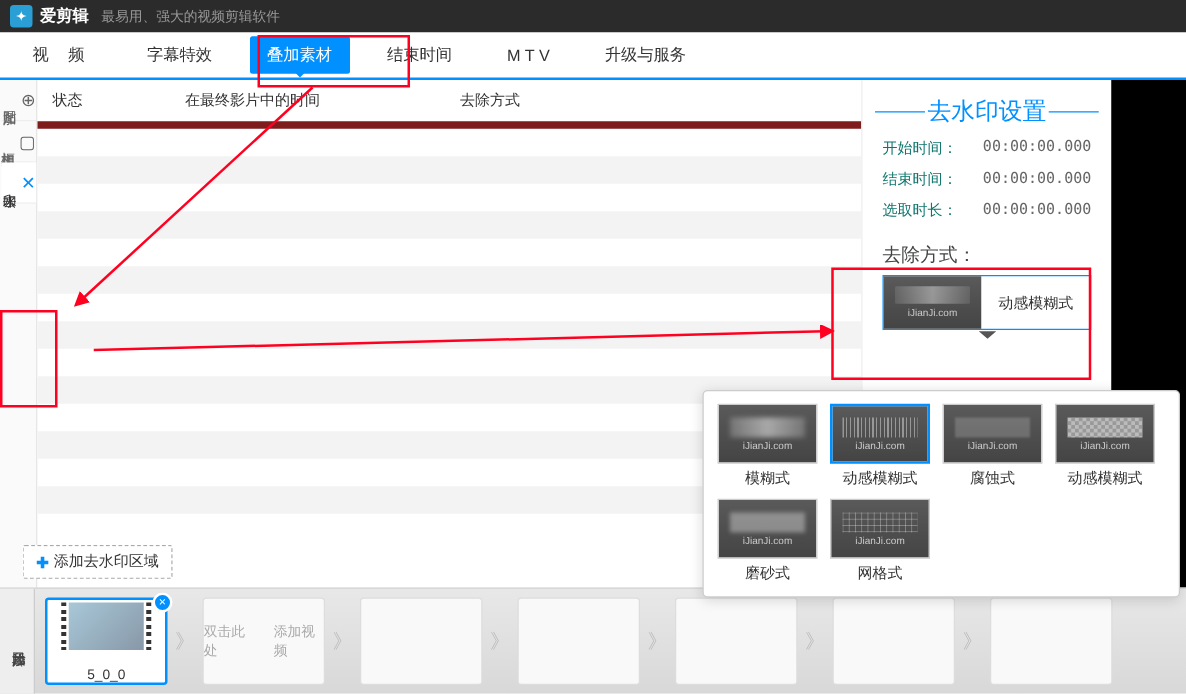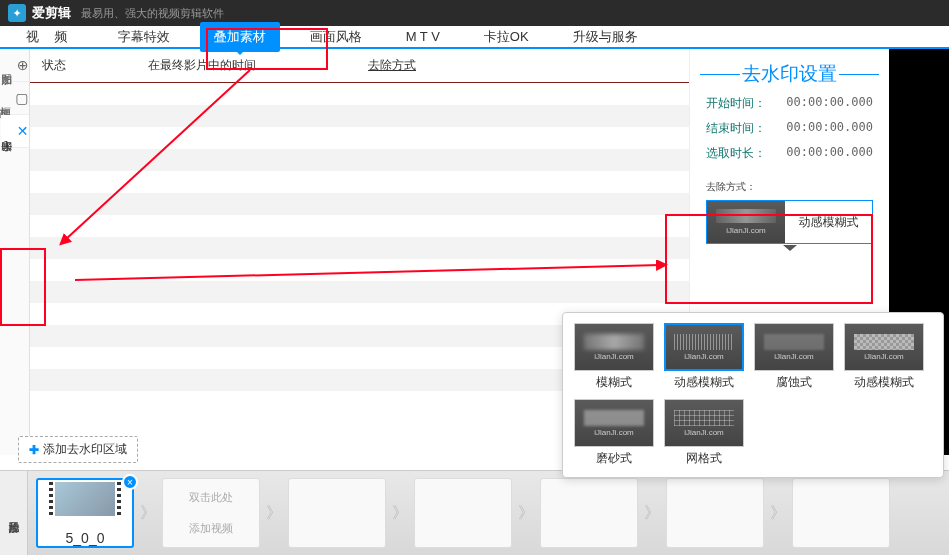--- a/index.html
+++ b/index.html
@@ -3,75 +3,75 @@
   <meta charset="utf-8">
   <style>
     * { margin: 0; padding: 0; box-sizing: border-box; }
     body { font-family: "Microsoft YaHei", sans-serif; font-size: 12px; background: #fff; width: 949px; height: 555px; overflow: hidden; position: relative; }
     
     .titlebar { background: #2b2b2b; color: #fff; display: flex; align-items: center; padding: 4px 8px; height: 26px; }
     .titlebar-logo { width: 18px; height: 18px; background: #2a9fd6; border-radius: 3px; display: inline-flex; align-items: center; justify-content: center; margin-right: 6px; font-size: 11px; }
     .titlebar-title { font-weight: bold; margin-right: 10px; font-size: 13px; }
     .titlebar-subtitle { color: #999; font-size: 11px; }
     
-    .main-tabs { display: flex; background: #fff; border-bottom: 2px solid #0090ff; height: 23px; align-items: center; padding-left: 12px; gap: 16px; }
+    .main-tabs { display: flex; background: #fff; border-bottom: 2px solid #0090ff; height: 38px; align-items: center; padding-left: 12px; gap: 16px; }
     .main-tab { padding: 6px 14px; color: #333; cursor: pointer; letter-spacing: 6px; font-size: 13px; }
     .main-tab.active { background: #0090ff; color: #fff; border-radius: 2px; position: relative; }
     .main-tab.active::after { content: ''; position: absolute; bottom: -8px; left: 50%; transform: translateX(-50%); border: 5px solid transparent; border-top-color: #0090ff; }
     
     .content { display: flex; height: calc(100% - 26px - 38px - 85px); }
     
     .side-tabs { width: 30px; background: #fafafa; border-right: 1px solid #e0e0e0; display: flex; flex-direction: column; align-items: center; }
     .side-tab { width: 28px; padding: 8px 0; text-align: center; writing-mode: vertical-rl; font-size: 11px; color: #666; cursor: pointer; border-bottom: 1px solid #eee; display: flex; flex-direction: column; align-items: center; gap: 3px; }
     .side-tab-icon { writing-mode: horizontal-tb; font-size: 14px; }
     .side-tab.active { color: #333; background: #fff; }
     
     .table-area { flex: 1; background: #fff; }
-    .table-header { display: flex; padding: 8px 12px; border-bottom: 1px solid #7f1d1d; font-size: 12px; color: #333; }
+    .table-header { display: flex; padding: 8px 12px; border-bottom: 6px solid #7f1d1d; font-size: 12px; color: #333; }
     .th-state { width: 60px; }
     .th-time { width: 200px; text-align: center; }
-    .th-remove { width: 120px; text-align: center; margin-left: 30px; text-decoration: underline; }
+    .th-remove { width: 120px; text-align: center; margin-left: 30px; }
     .table-rows { height: 350px; }
     .table-row { height: 22px; }
     .table-row:nth-child(even) { background: #f3f3f3; }
     
     .right-panel { width: 200px; border-left: 1px solid #eee; padding: 8px 10px; }
     .panel-title { text-align: center; color: #0090ff; font-size: 19px; padding: 4px; position: relative; }
     .panel-title::before, .panel-title::after { content: ''; position: absolute; top: 50%; width: 40px; height: 1px; background: #0090ff; }
     .panel-title::before { left: 0; }
     .panel-title::after { right: 0; }
     .field-row { display: flex; justify-content: space-between; padding: 4px 6px; font-size: 12px; }
     .field-label { color: #0f766e; }
     .field-value { color: #666; font-family: monospace; }
     .modify-btn { display: block; margin: 8px auto; padding: 4px 18px; border: 1px solid #ccc; background: #f9f9f9; border-radius: 2px; cursor: pointer; font-size: 12px; }
     .remove-section { margin-top: 14px; padding: 0 6px; }
-    .remove-label { color: #444; font-size: 10px; margin-bottom: 6px; }
+    .remove-label { color: #444; font-size: 15px; margin-bottom: 6px; }
     .effect-preview { display: flex; border: 1px solid #0090ff; height: 44px; align-items: center; }
     .effect-thumb { width: 78px; height: 42px; background: linear-gradient(#5a5a5a,#444); display: flex; flex-direction: column; align-items: center; justify-content: center; color: #ccc; font-size: 8px; }
     .effect-thumb-blur { width: 60px; height: 14px; background: linear-gradient(90deg, rgba(255,255,255,0.1), rgba(255,255,255,0.4), rgba(255,255,255,0.1)); margin-bottom: 3px; border-radius: 1px; filter: blur(0.5px); }
     .effect-name { flex: 1; text-align: center; font-size: 12px; color: #333; }
     .effect-dropdown-arrow { text-align: center; margin-top: -1px; }
     .effect-dropdown-arrow svg { display: block; margin: 0 auto; }
     
     .preview-area { width: 60px; background: #000; }
     
     .add-region-btn { position: absolute; bottom: 92px; left: 18px; border: 1px dashed #aaa; padding: 4px 10px; font-size: 12px; color: #333; cursor: pointer; display: flex; align-items: center; gap: 4px; border-radius: 2px; background: #fff; }
     .plus-ico { color: #0090ff; font-weight: bold; }
     
     .timeline { position: absolute; bottom: 0; left: 0; right: 0; height: 85px; background: linear-gradient(#e8e8e8, #d8d8d8); display: flex; align-items: center; border-top: 1px solid #ccc; }
     .timeline-label { width: 28px; writing-mode: vertical-rl; text-align: center; font-size: 11px; color: #444; padding: 4px; background: #eee; height: 100%; display: flex; align-items: center; justify-content: center; border-right: 1px solid #ccc; }
     .clips { display: flex; align-items: center; padding: 4px 8px; gap: 6px; flex: 1; overflow: hidden; }
     .clip { width: 98px; height: 70px; background: #fff; border: 2px solid #0090ff; border-radius: 3px; position: relative; display: flex; flex-direction: column; align-items: center; justify-content: center; }
     .clip-thumb { width: 60px; height: 44px; background: linear-gradient(135deg, #a8c8d8, #8898a8); margin-top: 2px; position: relative; }
     .clip-thumb::before, .clip-thumb::after { content: ''; position: absolute; width: 4px; height: 100%; background: repeating-linear-gradient(#333 0 3px, #fff 3px 6px); top: 0; }
     .clip-thumb::before { left: -6px; }
     .clip-thumb::after { right: -6px; }
-    .clip-name { font-size: 14px; color: #333; margin-top: 14px; }
+    .clip-name { font-size: 11px; color: #333; margin-top: 14px; }
     .clip-close { position: absolute; top: -6px; right: -6px; width: 16px; height: 16px; background: #0090ff; color: #fff; border: 2px solid #fff; border-radius: 50%; font-size: 10px; display: flex; align-items: center; justify-content: center; cursor: pointer; }
-    .clip-empty { width: 98px; height: 70px; background: #f9f9f9; border: 1px solid #ddd; border-radius: 3px; display: flex; flex-direction: column; align-items: center; justify-content: center; color: #aaa; font-size: 11px; gap: 16px; }
+    .clip-empty { width: 98px; height: 70px; background: #f9f9f9; border: 1px solid #ddd; border-radius: 3px; display: flex; flex-direction: row; align-items: center; justify-content: center; color: #aaa; font-size: 11px; gap: 16px; }
     .arrow-sep { color: #bbb; font-size: 16px; }
     
     .effects-popup { position: absolute; top: 312px; left: 562px; background: #fff; border: 1px solid #ccc; border-radius: 4px; box-shadow: 0 2px 10px rgba(0,0,0,0.15); padding: 10px; z-index: 100; }
     .effects-grid { display: flex; flex-wrap: wrap; gap: 8px; max-width: 360px; }
     .effect-item { width: 82px; display: flex; flex-direction: column; align-items: center; cursor: pointer; }
     .effect-item-thumb { width: 80px; height: 48px; background: linear-gradient(#5a5a5a,#444); border: 1px solid #ccc; display: flex; flex-direction: column; align-items: center; justify-content: center; color: #ccc; font-size: 8px; }
     .effect-item.selected .effect-item-thumb { border: 2px solid #0090ff; }
     .effect-item-label { margin-top: 3px; font-size: 12px; color: #333; }
     .eff-blur { width: 60px; height: 16px; background: linear-gradient(90deg, rgba(255,255,255,0.2), rgba(255,255,255,0.5), rgba(255,255,255,0.2)); filter: blur(2px); margin-bottom: 2px; }
     .eff-motion { width: 60px; height: 16px; background: repeating-linear-gradient(90deg, rgba(255,255,255,0.4) 0 1px, transparent 1px 3px); margin-bottom: 2px; }
@@ -92,23 +92,22 @@
 <div class="titlebar">
   <span class="titlebar-logo">✦</span>
   <span class="titlebar-title">爱剪辑</span>
   <span class="titlebar-subtitle">最易用、强大的视频剪辑软件</span>
 </div>
 
 <div class="main-tabs">
   <div class="main-tab">视 频</div>
   <div class="main-tab" style="letter-spacing:0">字幕特效</div>
   <div class="main-tab active" style="letter-spacing:0">叠加素材</div>
-  <div class="main-tab" style="letter-spacing:0">画面风格</div>
+  <div class="main-tab" style="letter-spacing:0">结束时间</div>
   <div class="main-tab" style="letter-spacing:0">M T V</div>
-  <div class="main-tab" style="letter-spacing:0">卡拉OK</div>
   <div class="main-tab" style="letter-spacing:0">升级与服务</div>
 </div>
 
 <div class="content">
   <div class="side-tabs">
     <div class="side-tab">
       <span class="side-tab-icon">⊕</span>
       <span>加贴图</span>
     </div>
     <div class="side-tab">

